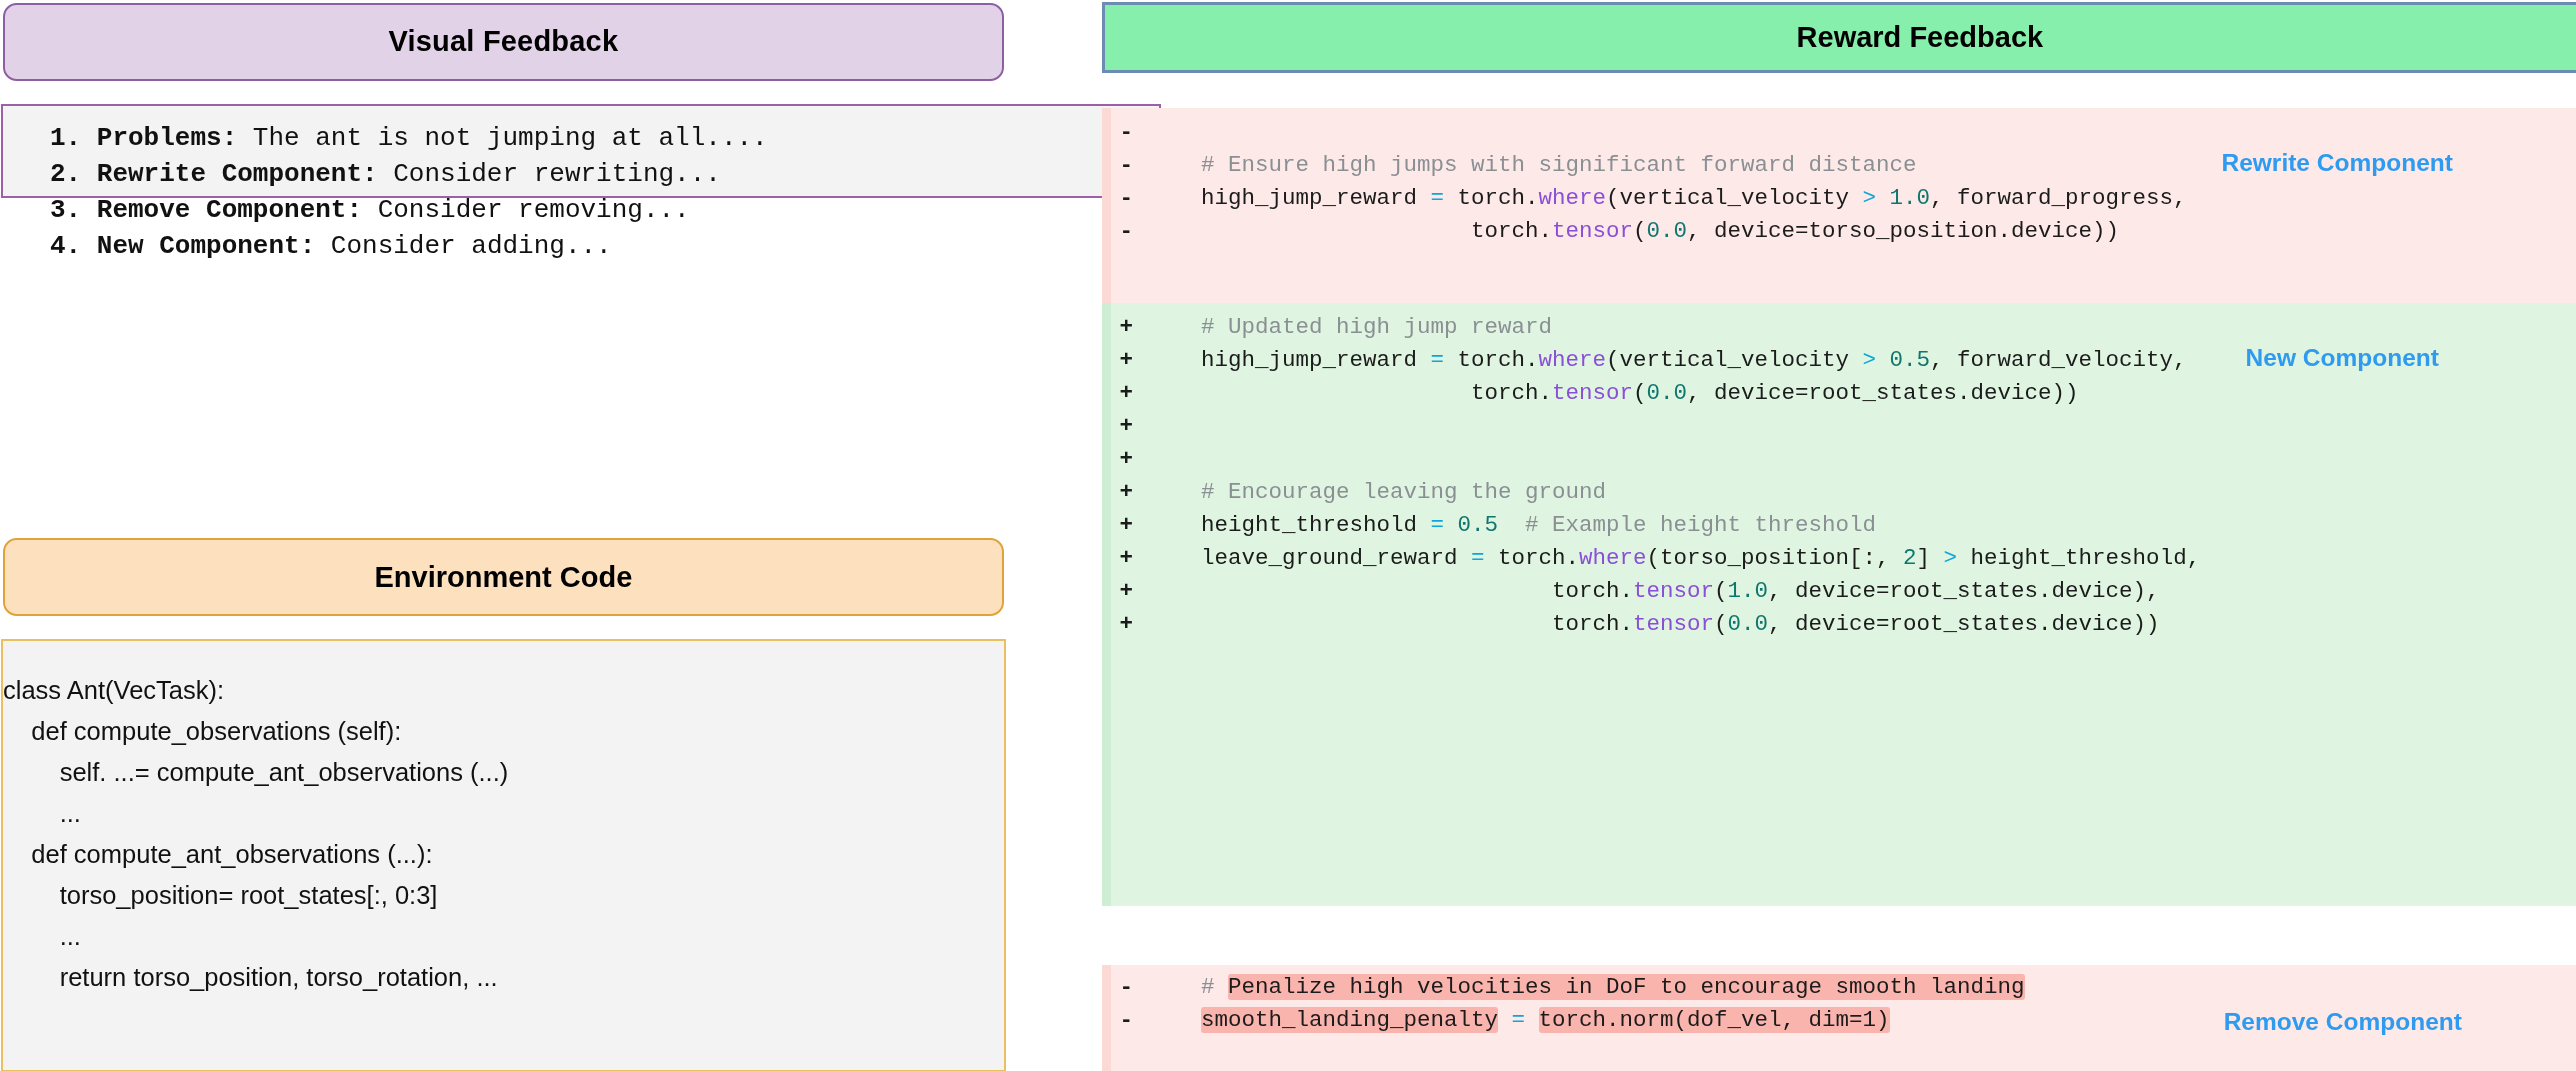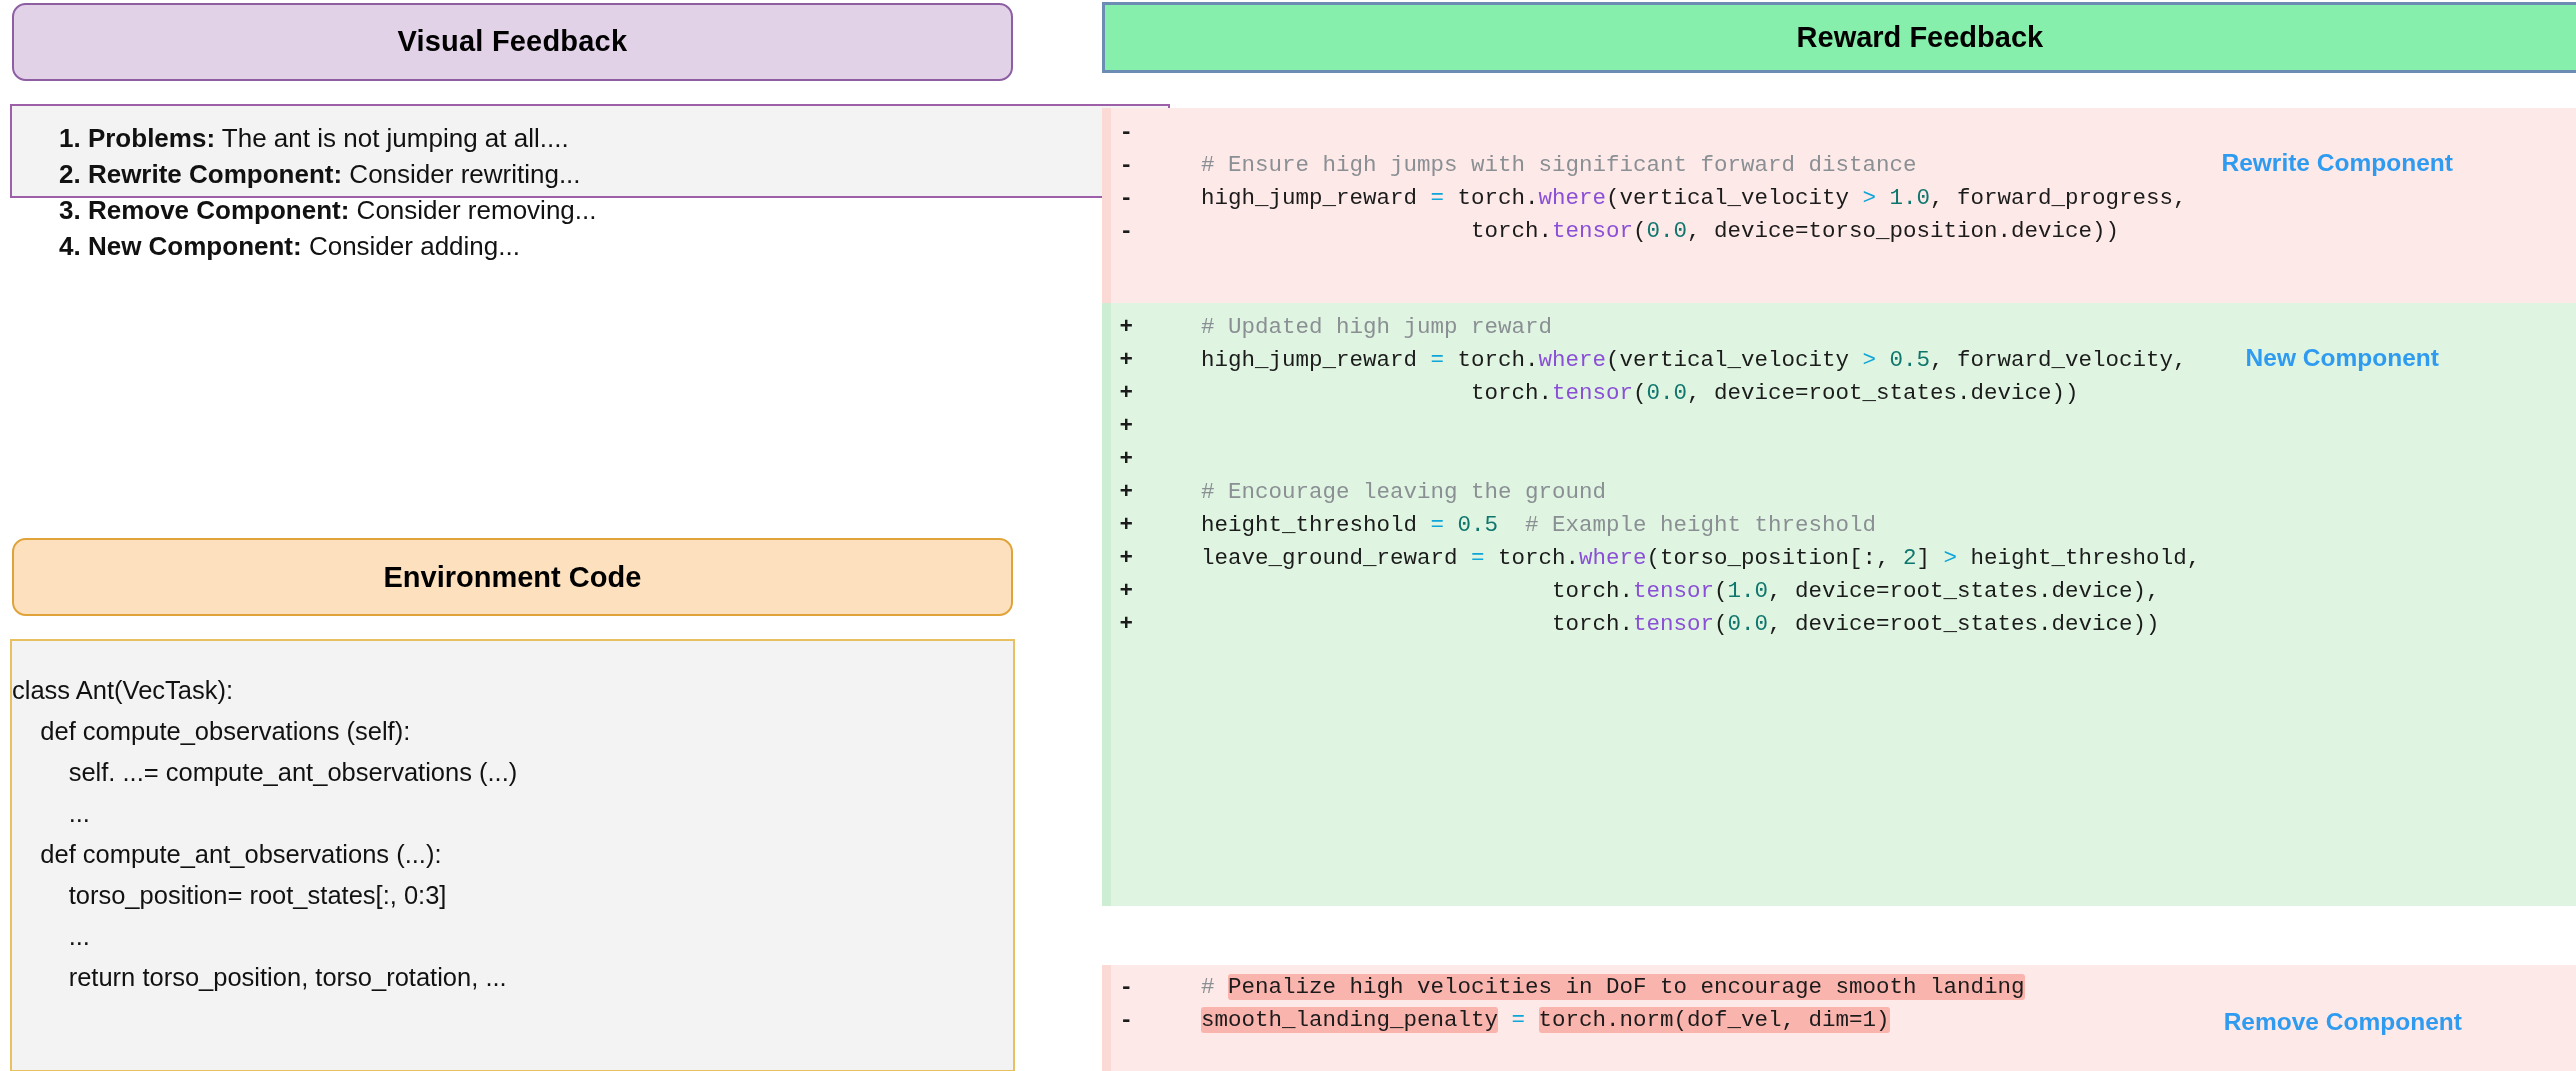--- a/index.html
+++ b/index.html
@@ -6,33 +6,34 @@
   html, body {
     margin: 0; padding: 0;
     width: 2576px; height: 1072px;
     background: #ffffff;
     font-family: "Liberation Sans", sans-serif;
     overflow: hidden;
   }
   #root { position: relative; width: 2576px; height: 1072px; background:#fff; }
 
   
-  .left-col { position:absolute; left:9px; top:0; width:1097px; height:1072px; }
+  .left-col { position:absolute; left:0; top:0; width:1097px; height:1072px; }
 
   .hdr-visual {
     position:absolute; left:2.9px; top:2.9px; width:1001px; height:78px;
     background:#e2d2e8; border:2.4px solid #8e5ea2; border-radius:13.7px;
     display:flex; align-items:center; justify-content:center;
   }
   .hdr-visual .t { font-size:29px; font-weight:bold; color:#000; letter-spacing:0.2px; }
 
   .box-visual {
     position:absolute; left:1px; top:104px; width:1160px; height:94px;
     background:#f4f3f4; border:2px solid #9c5fa8;
     padding:13.7px 0 0 0;
+    font-family:Liberation Mono, monospace;
   }
   .fb-list { margin:0; padding:0; list-style:none; }
   .fb-list li {
     font-size:26px; color:#111; line-height:36px;
     padding-left:47px; white-space:nowrap;
   }
   .fb-list li b { font-weight:bold; }
 
   .hdr-env {
     position:absolute; left:2.9px; top:538px; width:1001px; height:78px;

